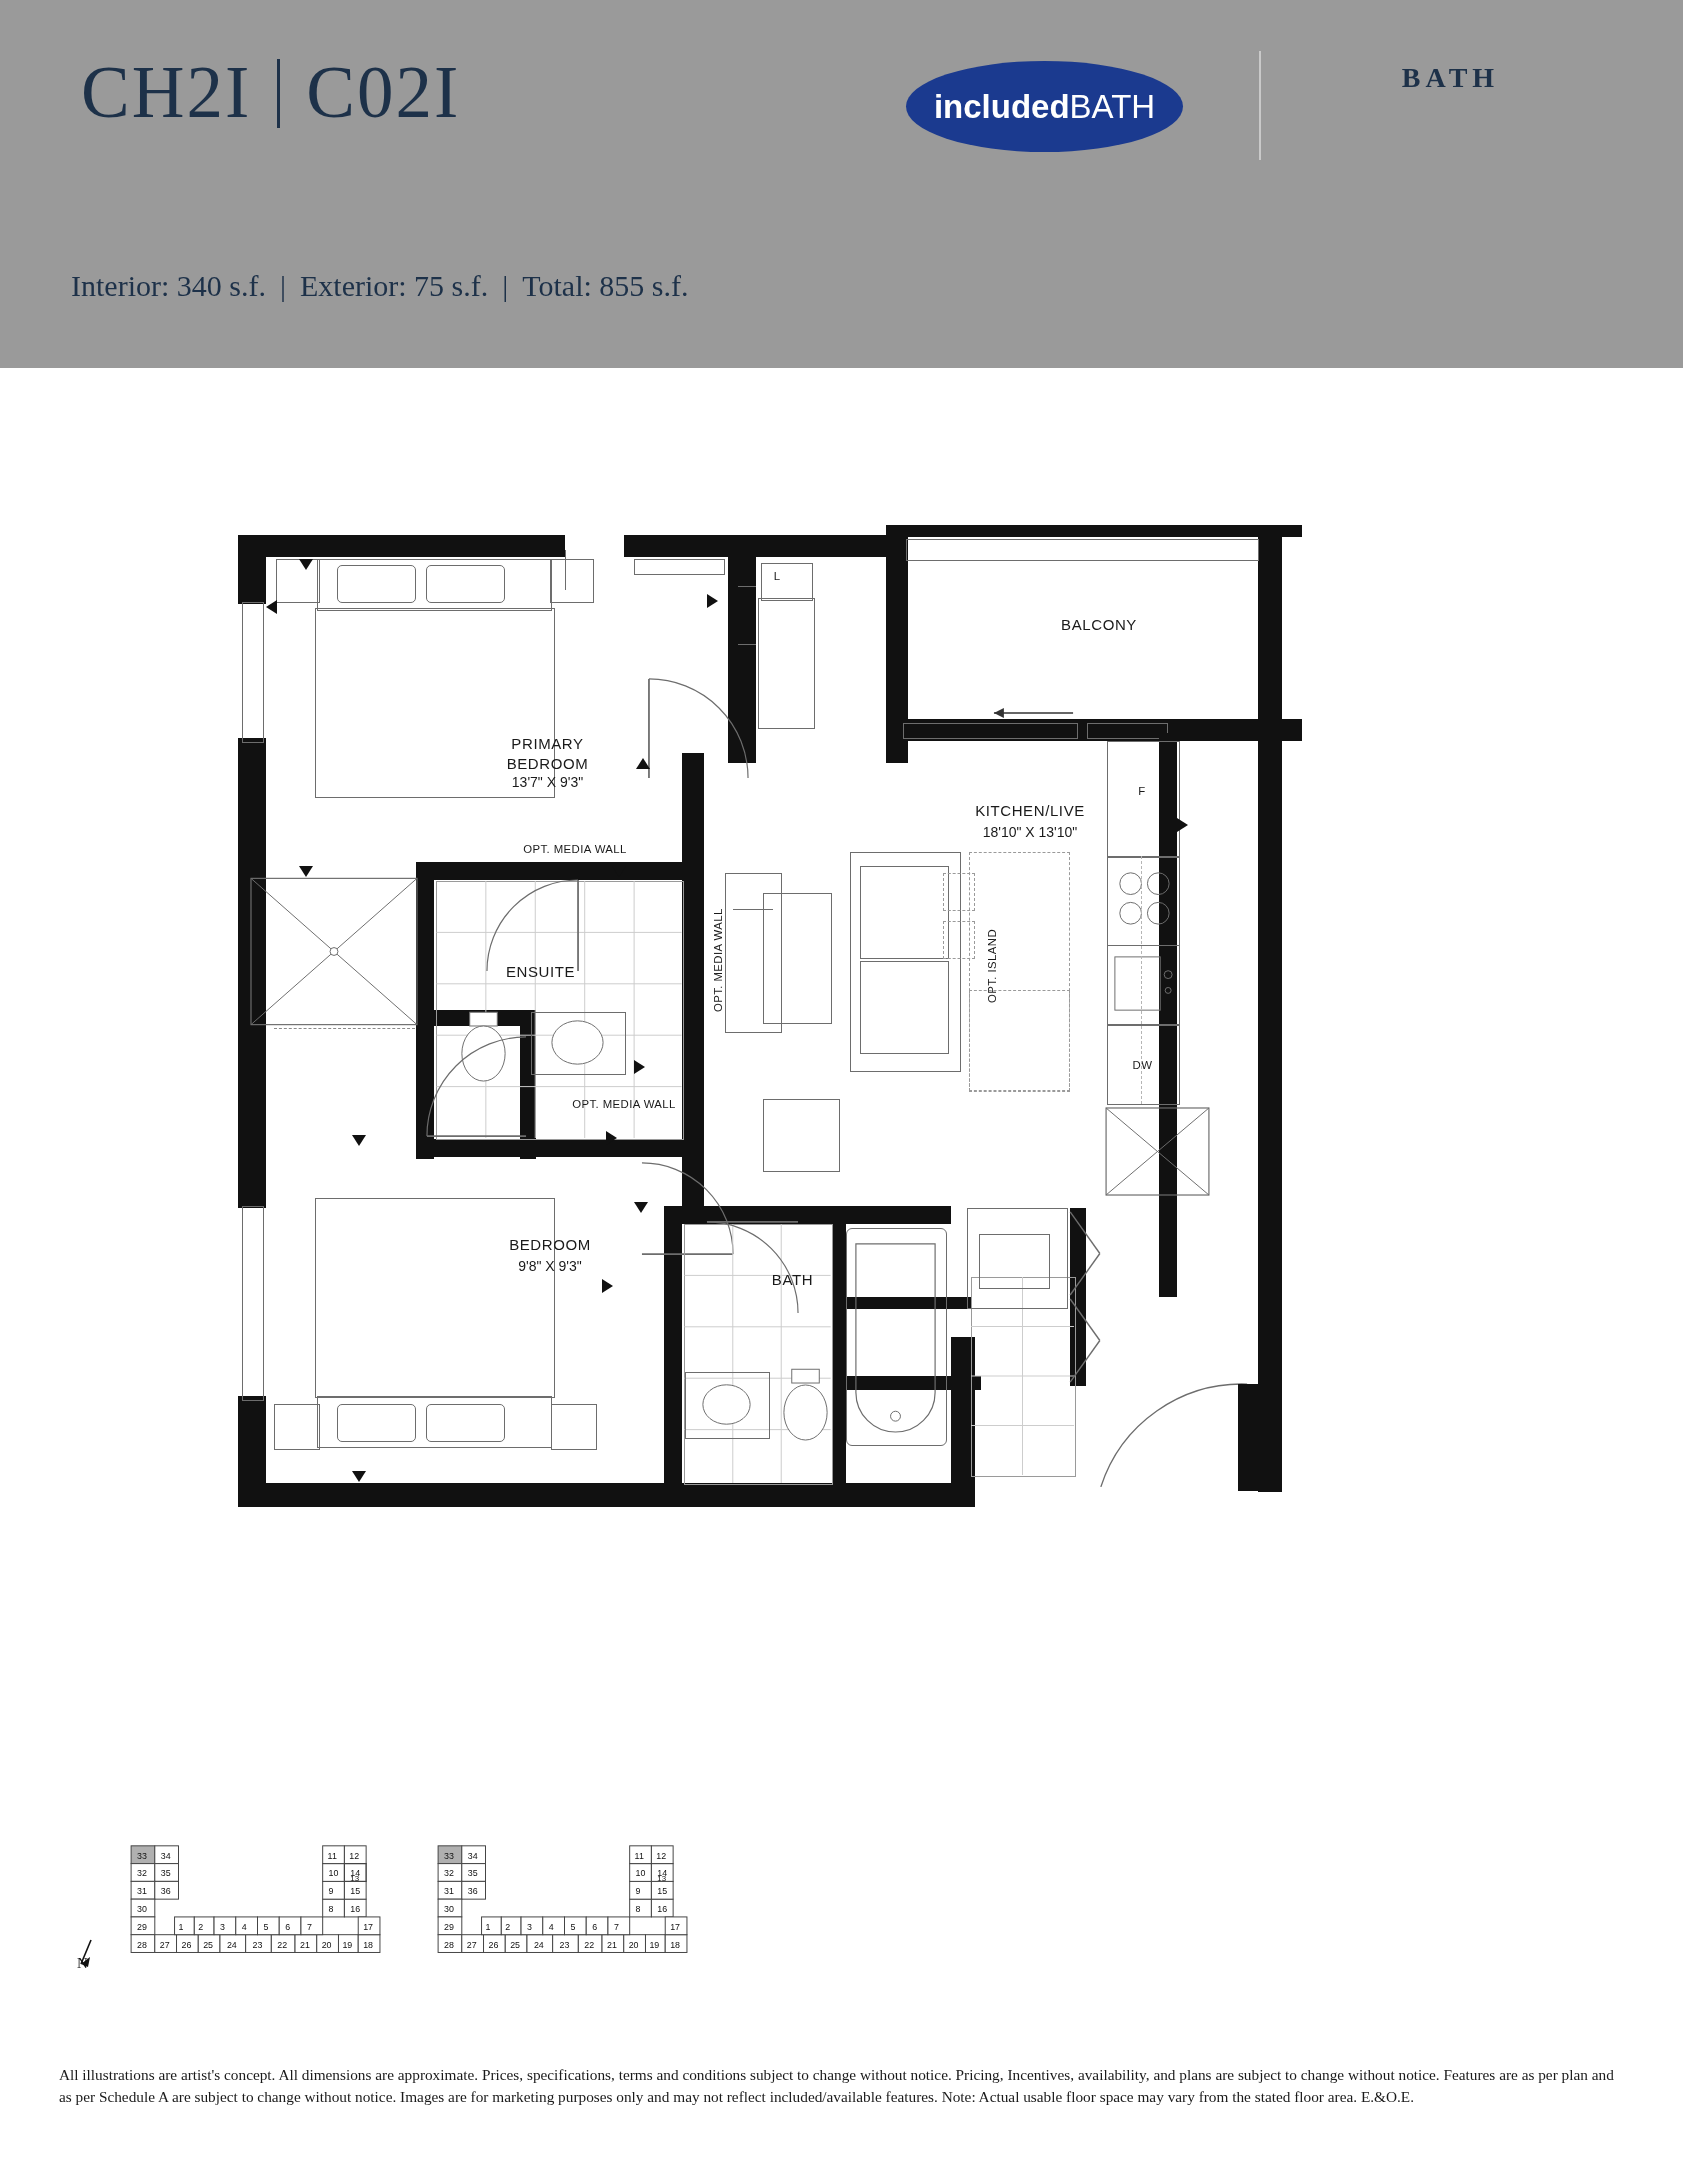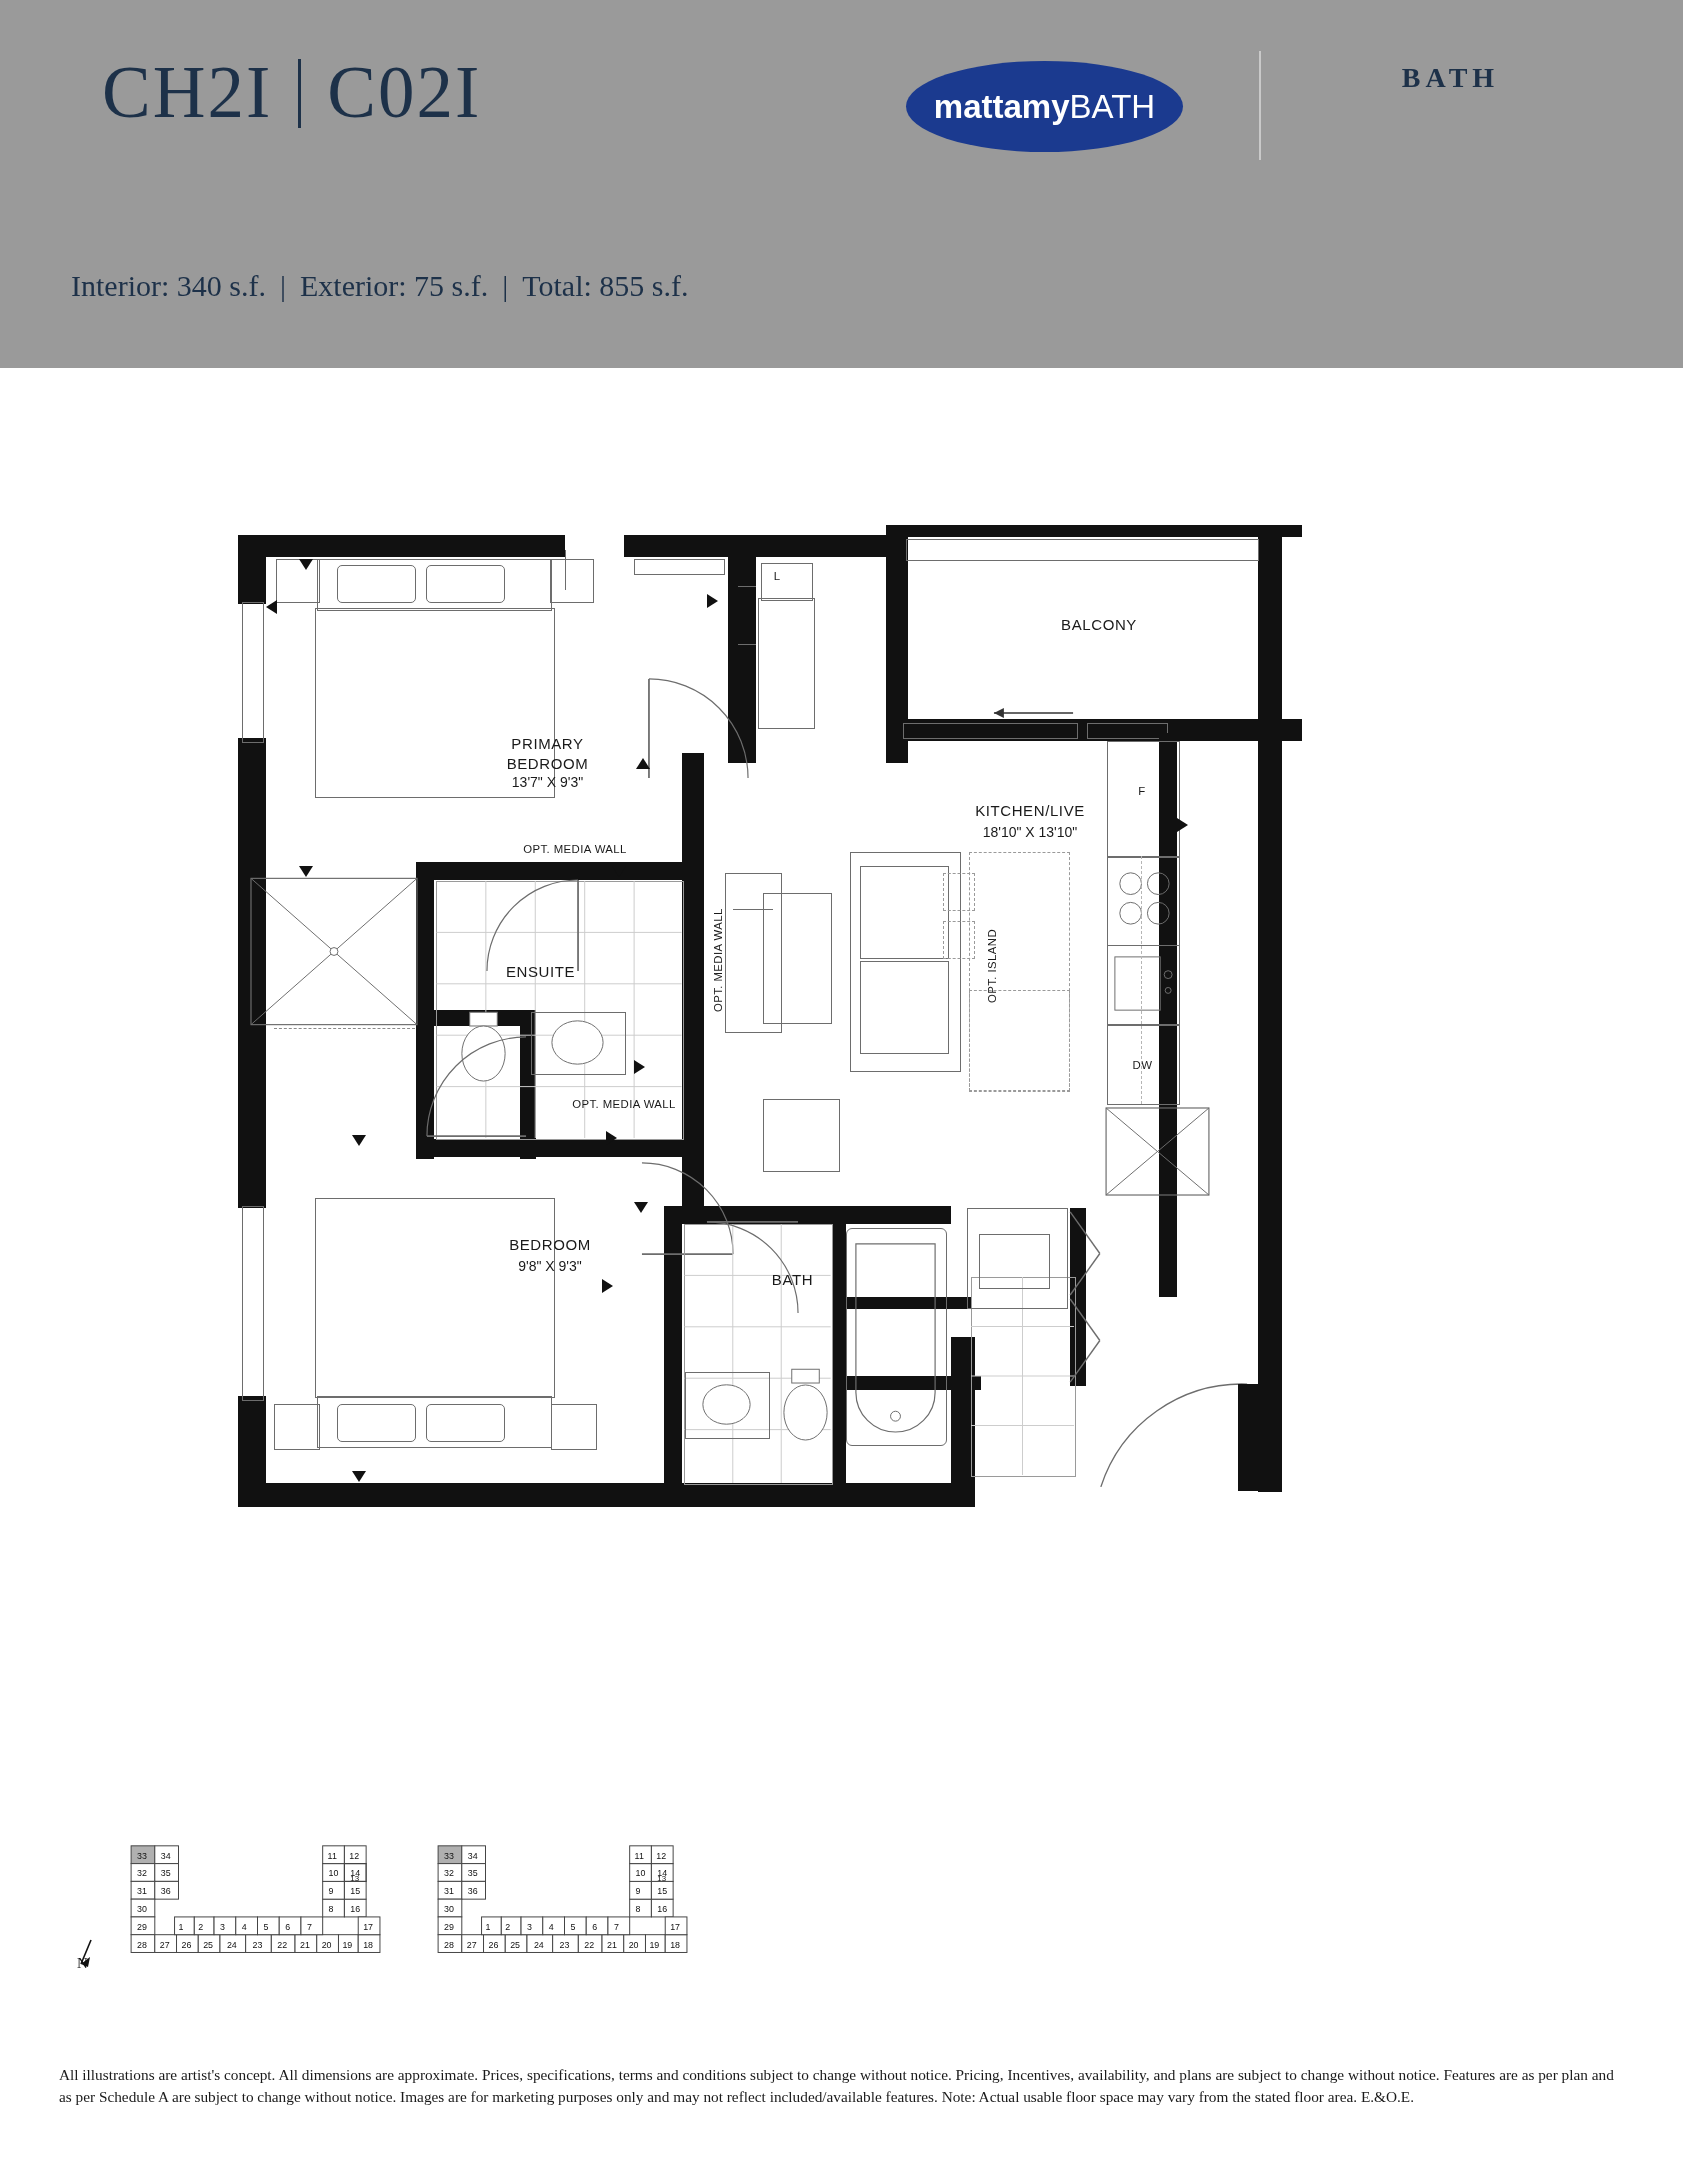--- a/index.html
+++ b/index.html
@@ -10,21 +10,21 @@
     color:#2b3a4a;
     position:relative;
     overflow:hidden;
   }
   
   .header{
     position:absolute;left:0;top:0;width:1683px;height:368px;
     background:#9a9a9a;
   }
   .unit-codes{
-    position:absolute;left:102px;top:51px;
+    position:absolute;left:81px;top:51px;
     font-family:"Liberation Serif", serif;
     font-size:73px;letter-spacing:2px;color:#1d3149;font-weight:400;
     display:flex;align-items:center;gap:26px;
   }
   .unit-codes .divider{
     display:inline-block;width:3px;height:69px;background:#1d3149;
   }
   .unit-type{
     position:absolute;left:71px;top:198px;
     font-size:50px;color:#1d3149;font-weight:400;
@@ -122,21 +122,21 @@
     <span>Interior: 340 s.f.</span>
     <span class="sep">|</span>
     <span>Exterior: 75 s.f.</span>
     <span class="sep">|</span>
     <span>Total: 855 s.f.</span>
   </div>
 
   <div class="brand-mattamy">
     <div class="oval"></div>
     <div class="txt">
-      <b>mattamy</b>
+      <b>included</b>
         <span class="light">BATH</span>
     </div>
   </div>
 
   <div class="brand-sep"></div>
 
   <div class="brand-carding">
     <div class="l2">BATH</div>
   </div>
 </div>

